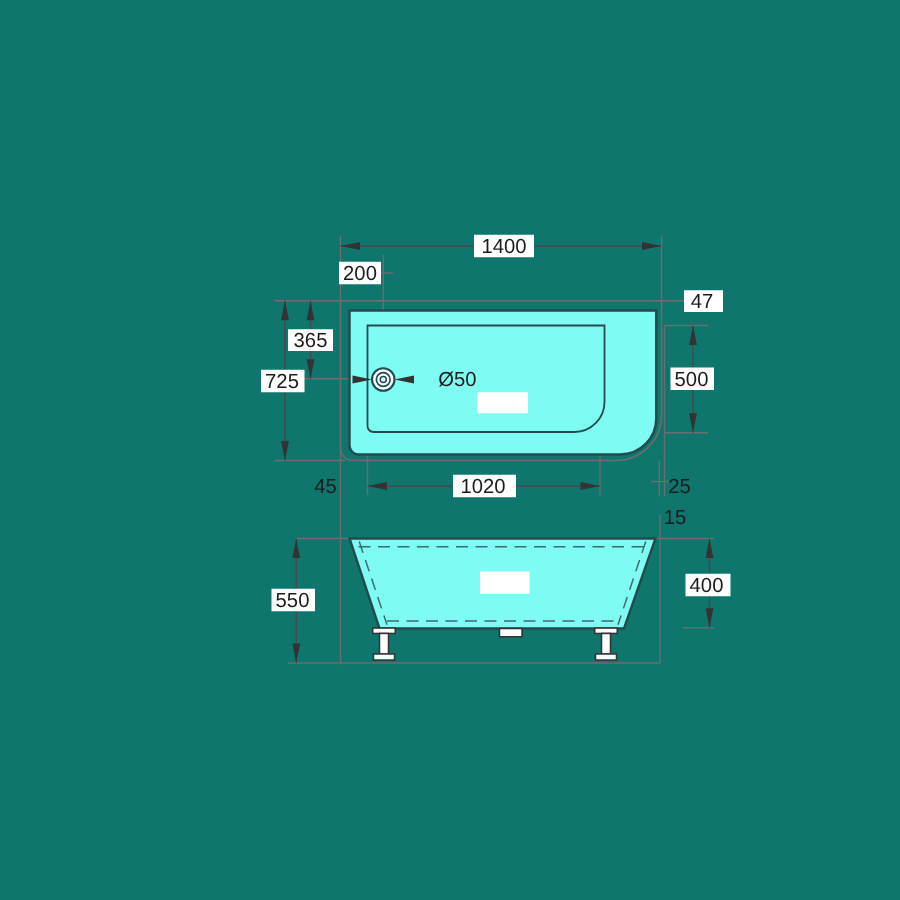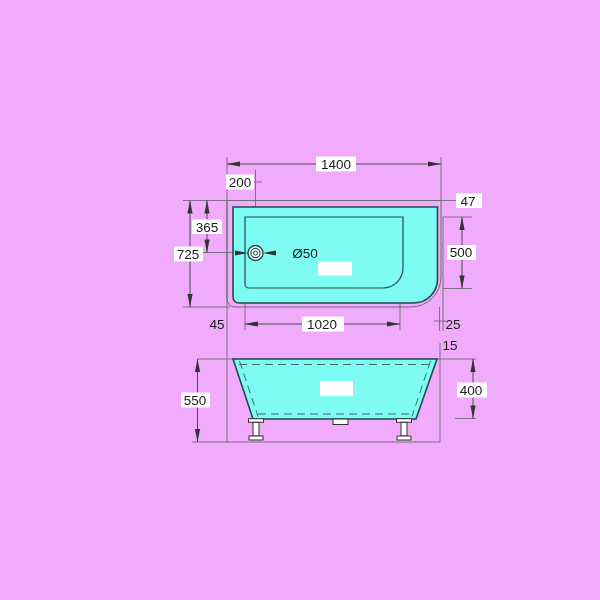--- a/index.html
+++ b/index.html
@@ -1,16 +1,16 @@
 <!DOCTYPE html>
 <html><head>
 <meta charset="utf-8">
 <style>
   html,body{margin:0;padding:0;background:#ffffff;}
-  .canvas{position:relative;width:600px;height:600px;background:#f0abfc;overflow:hidden;
+  .canvas{position:relative;width:600px;height:600px;background:#0f766e;overflow:hidden;
           font-family:"Liberation Sans", sans-serif;}
   svg text{font-family:"Liberation Sans", sans-serif;font-size:13.5px;fill:#1b1b1b;}
   .dimline{stroke:#4a4a4a;stroke-width:1;fill:none;}
   .thinline{stroke:#6d6d6d;stroke-width:0.9;fill:none;}
   .arrow{fill:#333333;stroke:none;}
   .labelbg{fill:#ffffff;stroke:none;}
   .hidden-edge{stroke:#3f6b6d;stroke-width:1;fill:none;stroke-dasharray:8 5;}
   .hw{fill:#fdfdfd;stroke:#333333;stroke-width:1;}
 </style>
 </head>

